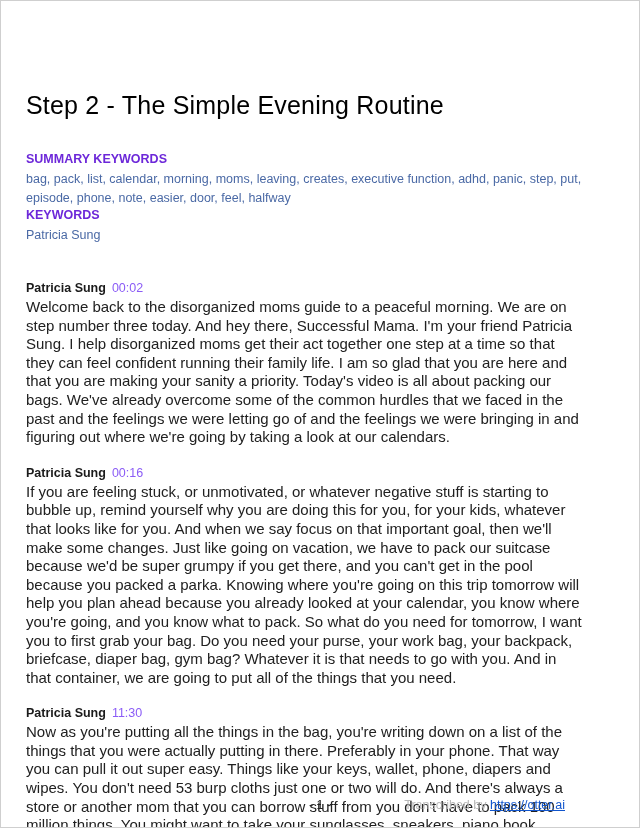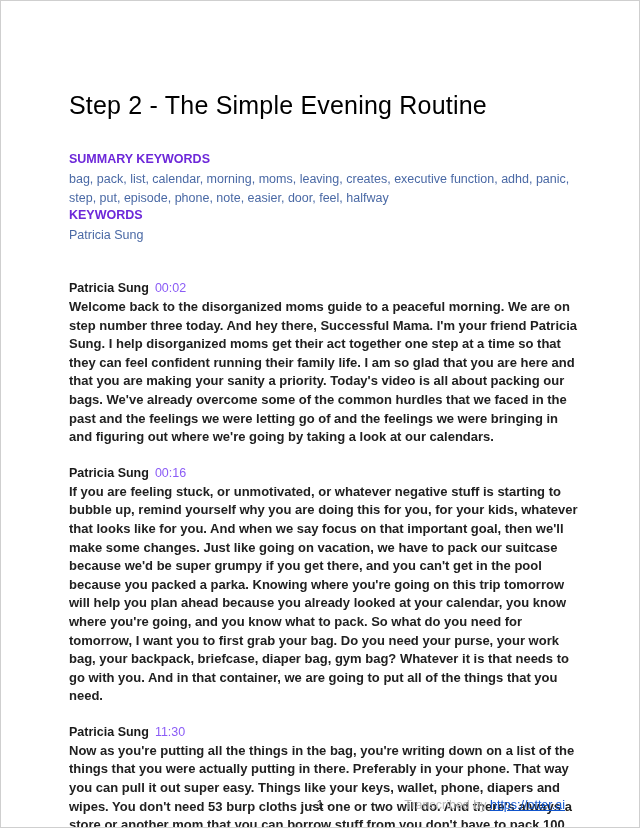--- a/index.html
+++ b/index.html
@@ -9,21 +9,21 @@
     height: 828px;
     font-family: "Liberation Sans", sans-serif;
     position: relative;
   }
   .page {
     width: 640px;
     height: 828px;
     background: #ffffff;
     border: 1px solid #cfcfcf;
     position: relative;
-    padding: 90px 57px 0 68px;
+    padding: 90px 57px 0 25px;
     overflow: hidden;
   }
   .doc-title {
     font-size: 25px;
     font-weight: 400;
     color: #000000;
     letter-spacing: 0.2px;
     margin-bottom: 32px;
   }
   .section-label {
@@ -51,25 +51,24 @@
   .segment-speaker {
     font-weight: 700;
     color: #1a1a1a;
   }
   .segment-time {
     font-weight: 400;
     color: #8b5cf6;
     margin-left: 6px;
   }
   .segment-text {
-    font-size: 13px;
+    font-size: 15px;
     line-height: 18.6px;
     color: #212121;
     text-align: left;
-    font-weight: bold;
   }
   .footer {
     position: absolute;
     left: 57px;
     right: 57px;
     bottom: 13px;
     height: 16px;
     font-size: 12.5px;
   }
   .page-number {

